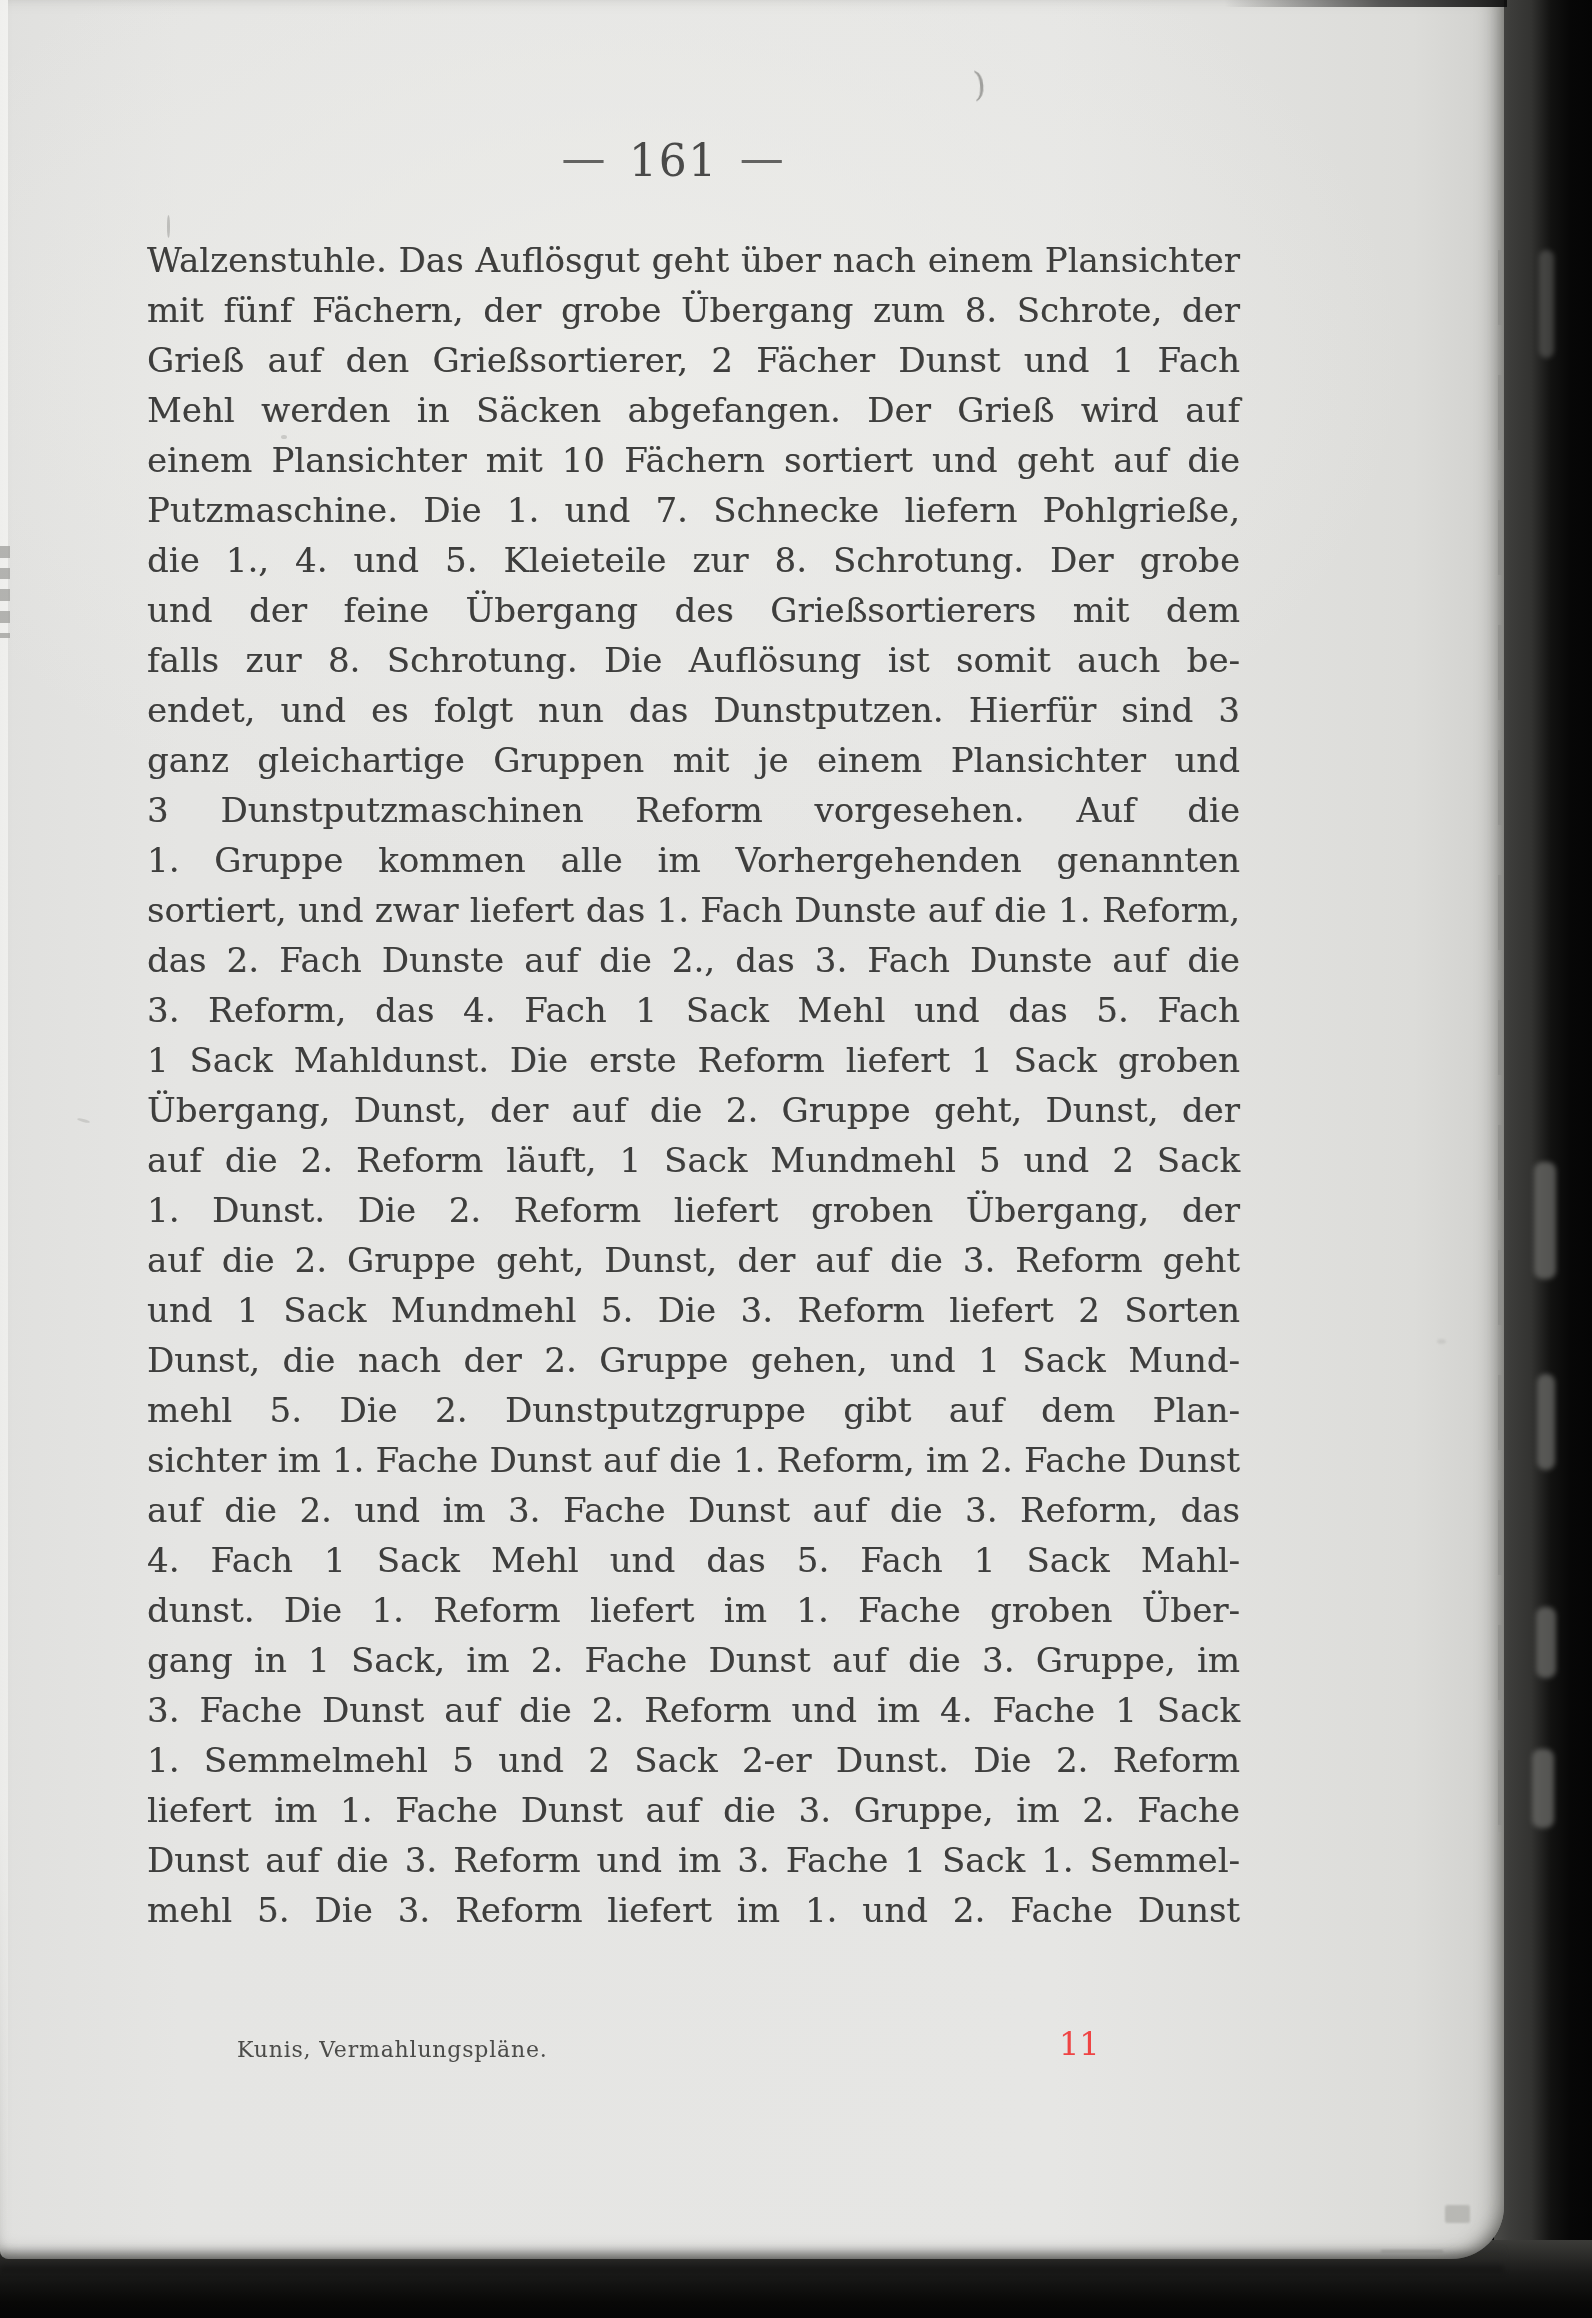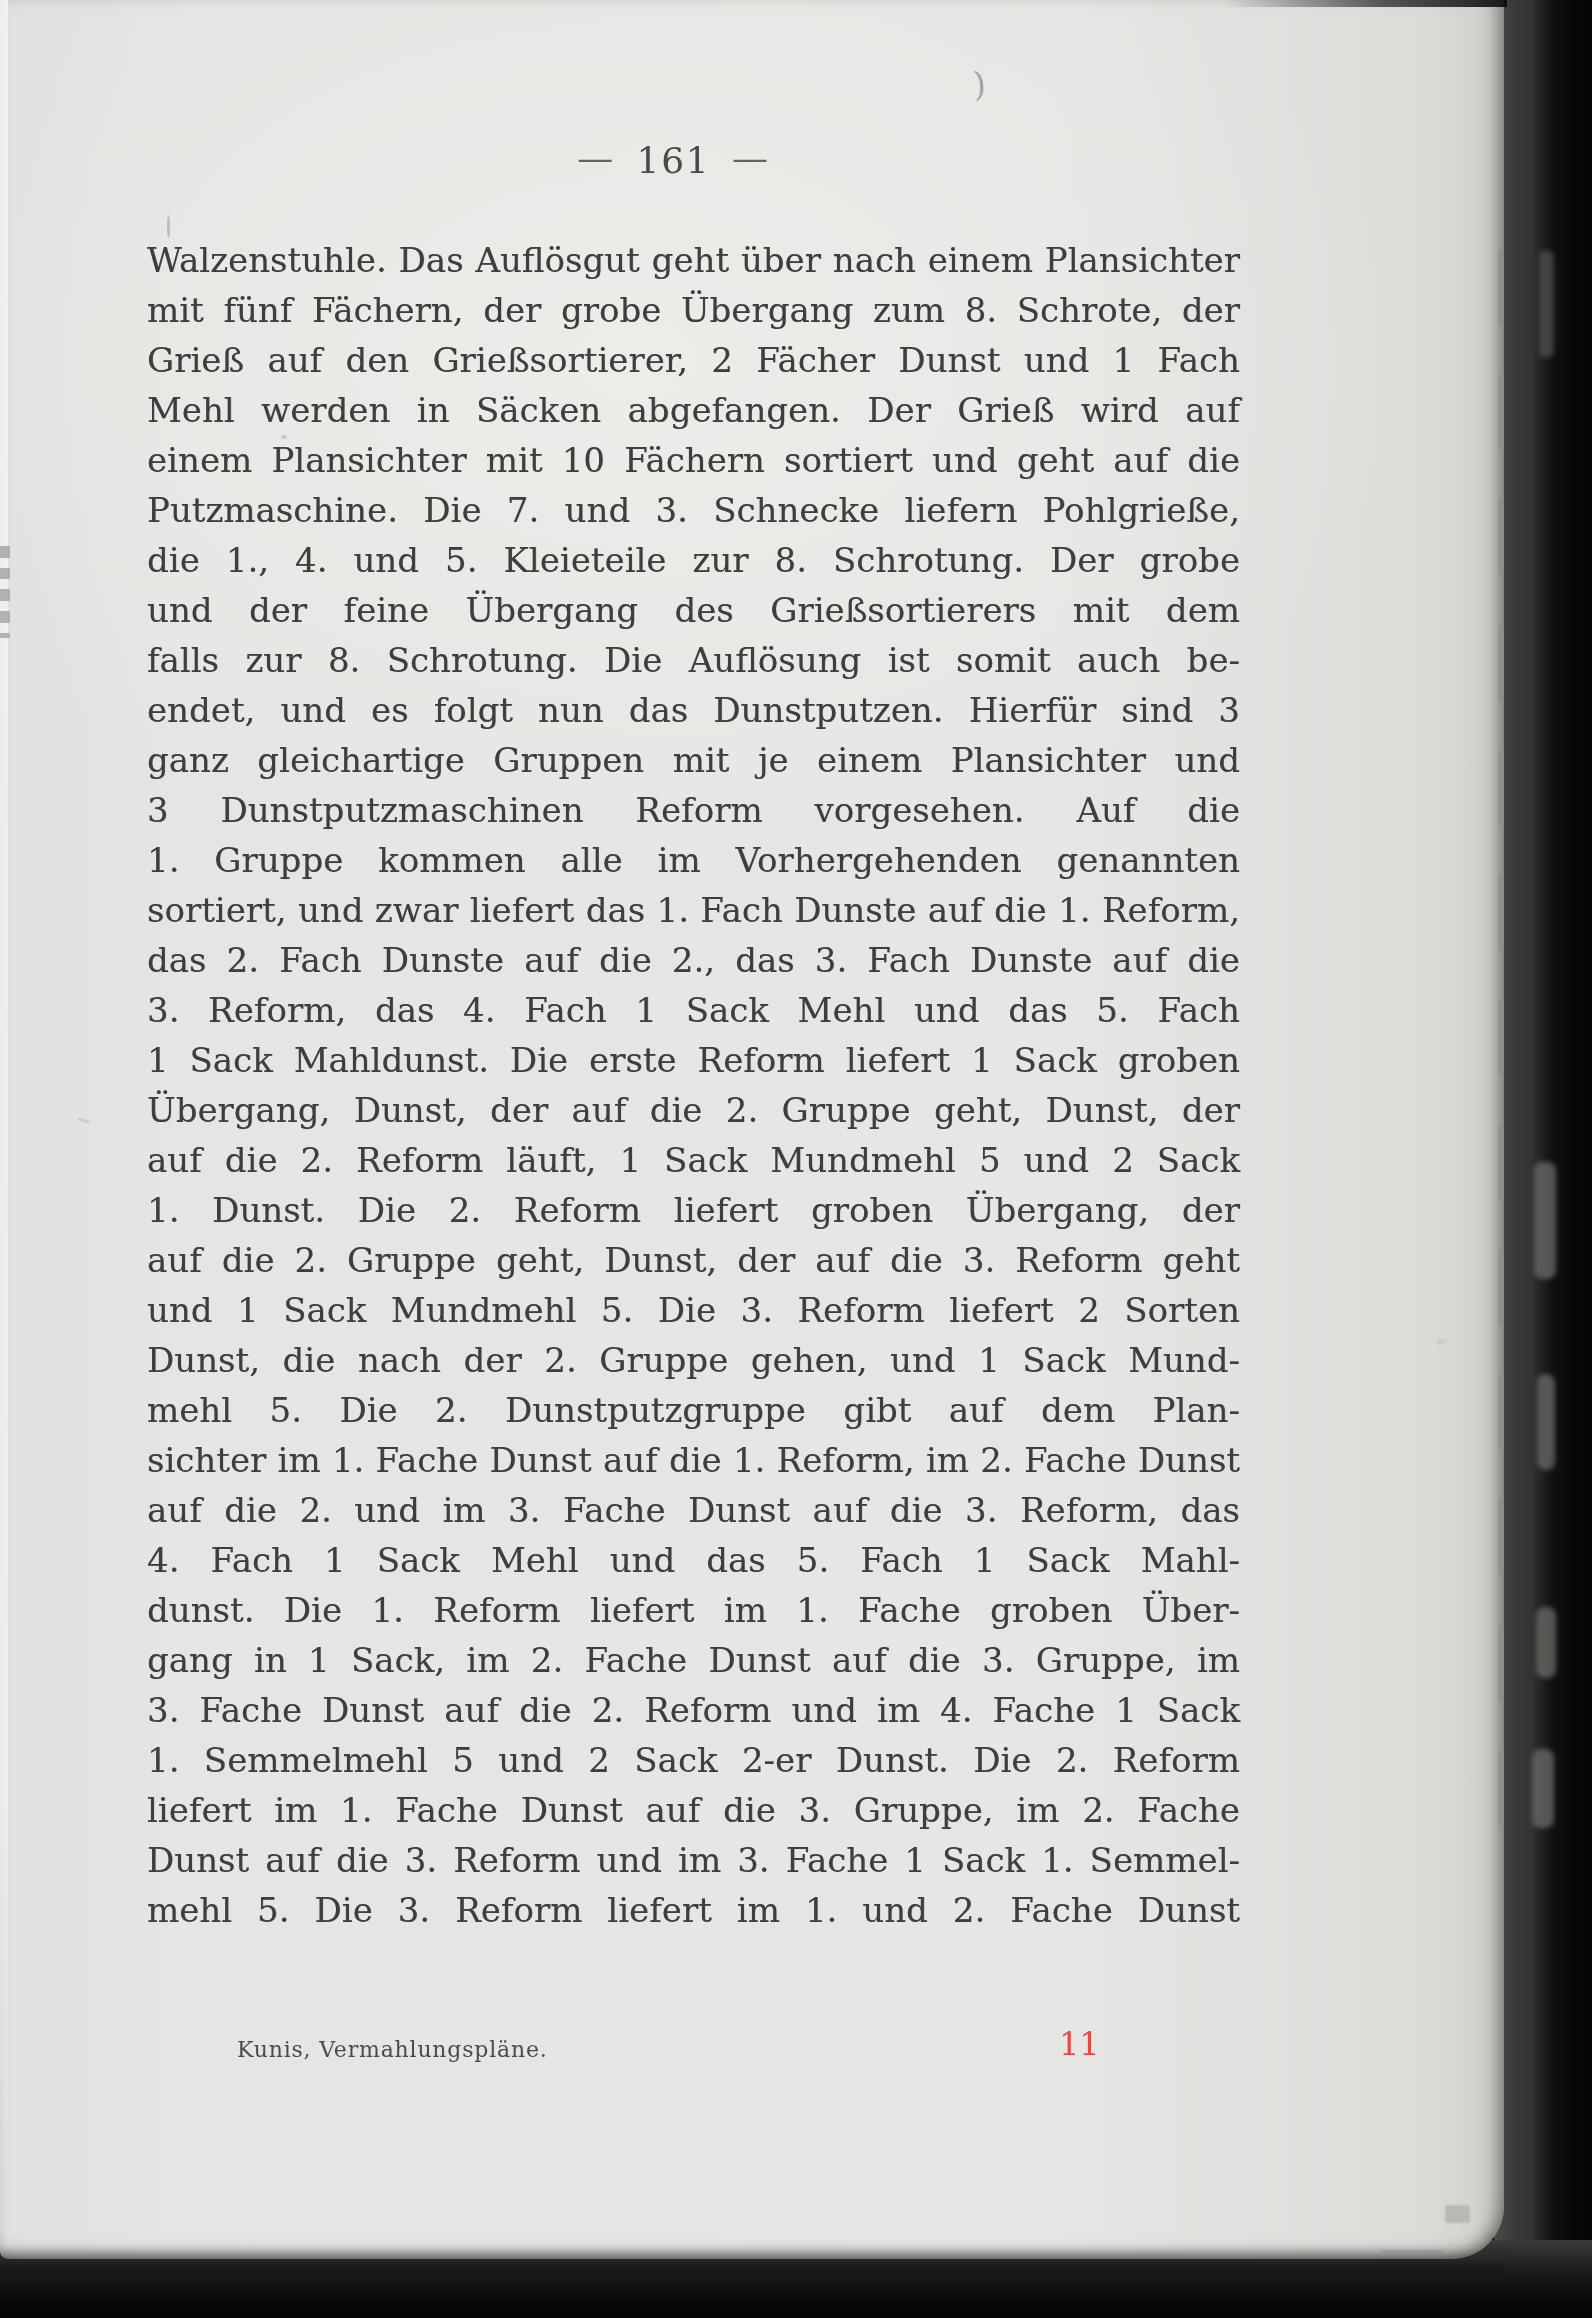--- a/index.html
+++ b/index.html
@@ -51,21 +51,21 @@
   .curl{position:absolute;left:973px;top:65px;font-size:33px;color:#a0a09d;
         transform:rotate(-4deg);filter:blur(0.3px);}
   .corner-mark{position:absolute;left:1445px;top:2205px;width:25px;height:18.3px;
         background:#b3b3af;opacity:.85;border-radius:2.5px;filter:blur(0.8px);}
   .corner-dash{position:absolute;left:1381px;top:2250px;width:62px;height:3.3px;
         background:#8a8a87;opacity:.55;filter:blur(0.8px);}
 
   
   .ink{color:#3f3f3e;}
   .header{position:absolute;left:132px;top:140px;width:1083px;text-align:center;
-    font-size:36px;line-height:42px;color:#4a4a49;letter-spacing:1.7px;
+    font-size:44px;line-height:42px;color:#4a4a49;letter-spacing:1.7px;
     filter:blur(0.2px);}
   .header .dash{display:inline-block;margin:0 21.7px;color:#636361;transform:translateY(-3.3px);}
 
   .text-block{position:absolute;left:147px;top:235px;width:1093px;
     filter:blur(0.2px);}
   .line{font-size:34px;line-height:50px;height:50px;white-space:nowrap0;
     text-align:justify;text-align-last:justify;color:#3e3e3d;
     text-shadow:0.3px 0.3px 0.4px rgba(55,55,52,.45);}
 
   .footer-imprint{position:absolute;left:237px;top:2037px;font-size:22px;
@@ -105,21 +105,21 @@
   <div class="header ink">
     <span class="dash">—</span><span>161</span><span class="dash">—</span>
   </div>
 
   <div class="text-block">
       <div class="line">Walzenstuhle. Das Auflösgut geht über nach einem Plansichter</div>
       <div class="line">mit fünf Fächern, der grobe Übergang zum 8. Schrote, der</div>
       <div class="line">Grieß auf den Grießsortierer, 2 Fächer Dunst und 1 Fach</div>
       <div class="line">Mehl werden in Säcken abgefangen. Der Grieß wird auf</div>
       <div class="line">einem Plansichter mit 10 Fächern sortiert und geht auf die</div>
-      <div class="line">Putzmaschine. Die 7. und 3. Schnecke liefern Pohlgrieße,</div>
+      <div class="line">Putzmaschine. Die 1. und 7. Schnecke liefern Pohlgrieße,</div>
       <div class="line">die 1., 4. und 5. Kleieteile zur 8. Schrotung. Der grobe</div>
       <div class="line">und der feine Übergang des Grießsortierers mit dem</div>
       <div class="line">falls zur 8. Schrotung. Die Auflösung ist somit auch be-</div>
       <div class="line">endet, und es folgt nun das Dunstputzen. Hierfür sind 3</div>
       <div class="line">ganz gleichartige Gruppen mit je einem Plansichter und</div>
       <div class="line">3 Dunstputzmaschinen Reform vorgesehen. Auf die</div>
       <div class="line">1. Gruppe kommen alle im Vorhergehenden genannten</div>
       <div class="line">sortiert, und zwar liefert das 1. Fach Dunste auf die 1. Reform,</div>
       <div class="line">das 2. Fach Dunste auf die 2., das 3. Fach Dunste auf die</div>
       <div class="line">3. Reform, das 4. Fach 1 Sack Mehl und das 5. Fach</div>

